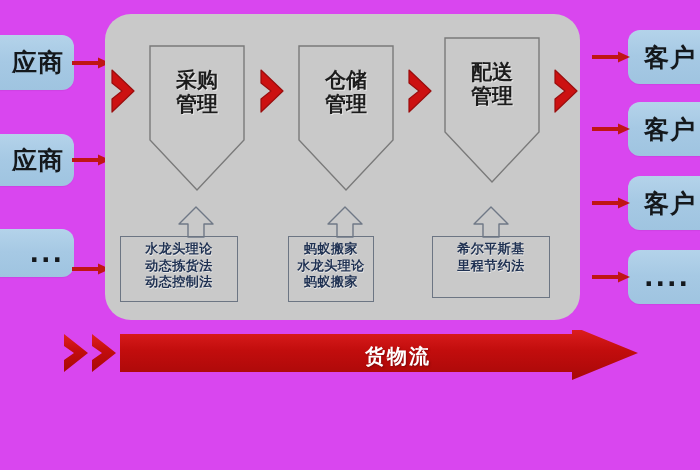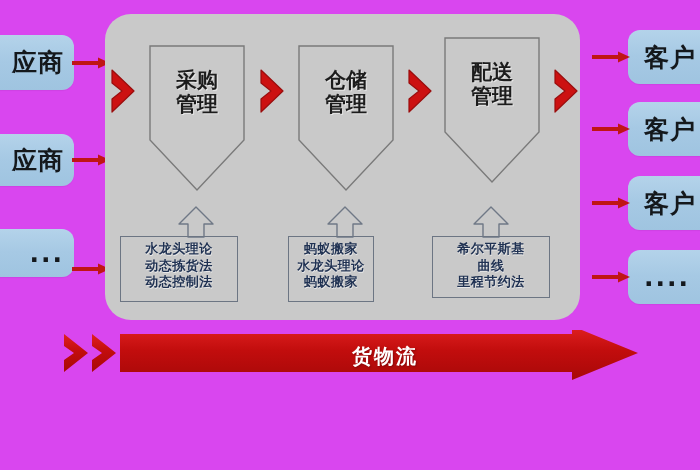--- a/index.html
+++ b/index.html
@@ -126,21 +126,21 @@
     height: 34px;
   }
 
   
   .banner {
     position: absolute;
   }
   .banner .btext {
     position: absolute;
     top: 0;
-    left: 4px;
+    left: 17px;
     width: 100%;
     height: 100%;
     display: flex;
     align-items: center;
     justify-content: center;
     font-size: 20px;
     font-weight: bold;
     color: #ffffff;
     letter-spacing: 2px;
     text-shadow: 1px 1px 2px rgba(90,0,0,0.55);
@@ -272,21 +272,20 @@
   </div>
 
   <div class="method" style="left:288px; top:236px; width:86px; height:66px;">
     <div class="mline">蚂蚁搬家</div>
     <div class="mline">水龙头理论</div>
     <div class="mline">蚂蚁搬家</div>
   </div>
 
   <div class="method" style="left:432px; top:236px; width:118px; height:62px;">
     <div class="mline">希尔平斯基</div>
-    <div class="mline">曲线</div>
     <div class="mline">里程节约法</div>
   </div>
 
   <div class="banner" id="banner-goods" style="left:62px; top:330px; width:578px; height:52px;">
     <svg width="578" height="52" viewBox="0 0 578 52">
       <defs>
         <linearGradient id="gradGoods" x1="0" y1="0" x2="0" y2="1">
           <stop offset="0%" stop-color="#e02020"></stop>
           <stop offset="45%" stop-color="#c20d0d"></stop>
           <stop offset="100%" stop-color="#a80808"></stop>

